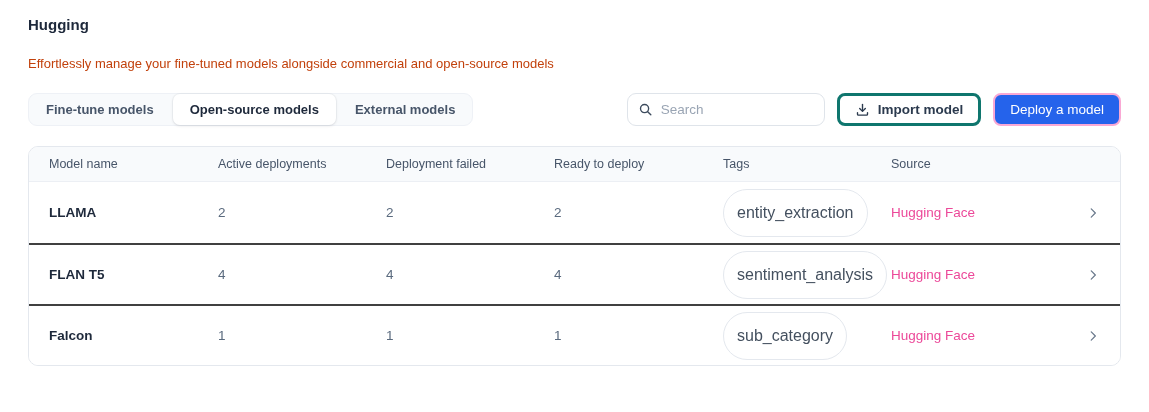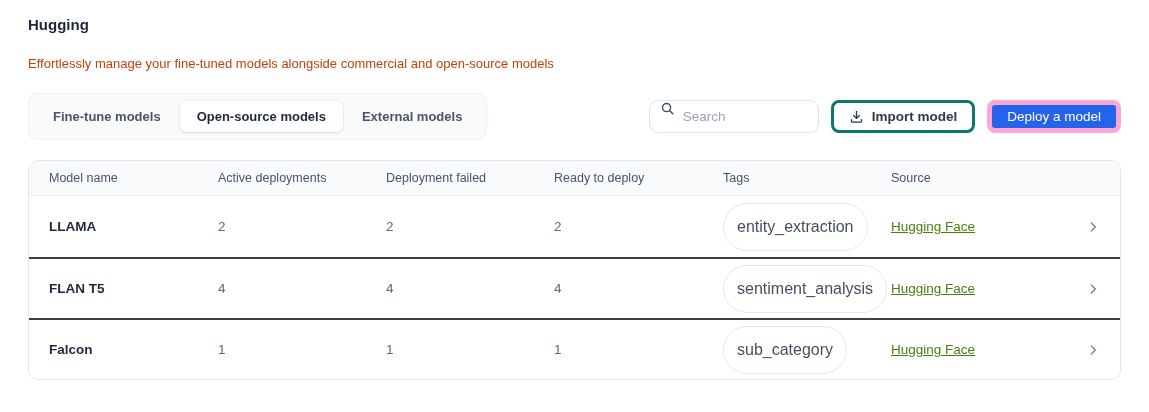--- a/index.html
+++ b/index.html
@@ -22,21 +22,21 @@
     display: flex;
     align-items: center;
     justify-content: space-between;
   }
   .tabs {
     display: inline-flex;
     align-items: center;
     background: #f8fafc;
     border: 1px solid #eef1f6;
     border-radius: 9px;
-    padding: 7px;
+    padding: 0;
     gap: 2px;
   }
   .tab {
     border: none;
     background: transparent;
     font-family: inherit;
     font-size: 13px;
     font-weight: 600;
     color: #475569;
     padding: 8px 17px;
@@ -46,21 +46,22 @@
   }
   .tab.active {
     background: #ffffff;
     color: #1e293b;
     box-shadow: 0 1px 3px rgba(15,23,42,0.10), 0 0 0 1px rgba(15,23,42,0.03);
   }
 
   .toolbar-right { display: flex; align-items: center; gap: 12px; }
   .search-box {
     display: flex;
-    width: 170px;
+    align-items: center;
+    width: 198px;
     height: 33px;
     border: 1px solid #dfe4ea;
     border-radius: 9px;
     padding: 0 10px;
     background: #ffffff;
   }
   .search-box svg { flex: 0 0 auto; }
   .search-box input {
     border: none;
     outline: none;
@@ -86,21 +87,21 @@
     cursor: pointer;
     white-space: nowrap;
   }
   .btn-secondary {
     background: #ffffff;
     border: 3px solid #0f766e;
     color: #2b3a4e;
   }
   .btn-primary {
     background: #2563eb;
-    border: 5px solid #f9a8d4;
+    border: 2px solid #f9a8d4;
     color: #ffffff;
     font-weight: 500;
   }
 
   
   .table-card {
     margin-top: 20px;
     border: 1px solid #e4e8ee;
     border-radius: 10px;
     background: #ffffff;
@@ -123,21 +124,21 @@
     font-weight: 400;
   }
   .tbody-row {
     height: 61px;
     background: #ffffff;
     cursor: pointer;
   }
   .tbody-row + .tbody-row { border-top: 2px solid #404040; }
   .cell-model { font-size: 13.5px; font-weight: 600; color: #1e293b; }
   .cell-num { font-size: 13.5px; color: #5a6a7e; }
-  .cell-source { font-size: 13.5px; color: #4d7c0f; text-decoration: underline; }
+  .cell-source { font-size: 13.5px; color: #ec4899; }
   .tag-pill {
     display: inline-block;
     padding: 14px 13px;
     border: 1px solid #e4e8ee;
     border-radius: 999px;
     font-size: 16px;
     color: #44505f;
     background: #ffffff;
   }
   .chevron-cell { display: flex; justify-content: flex-end; }

